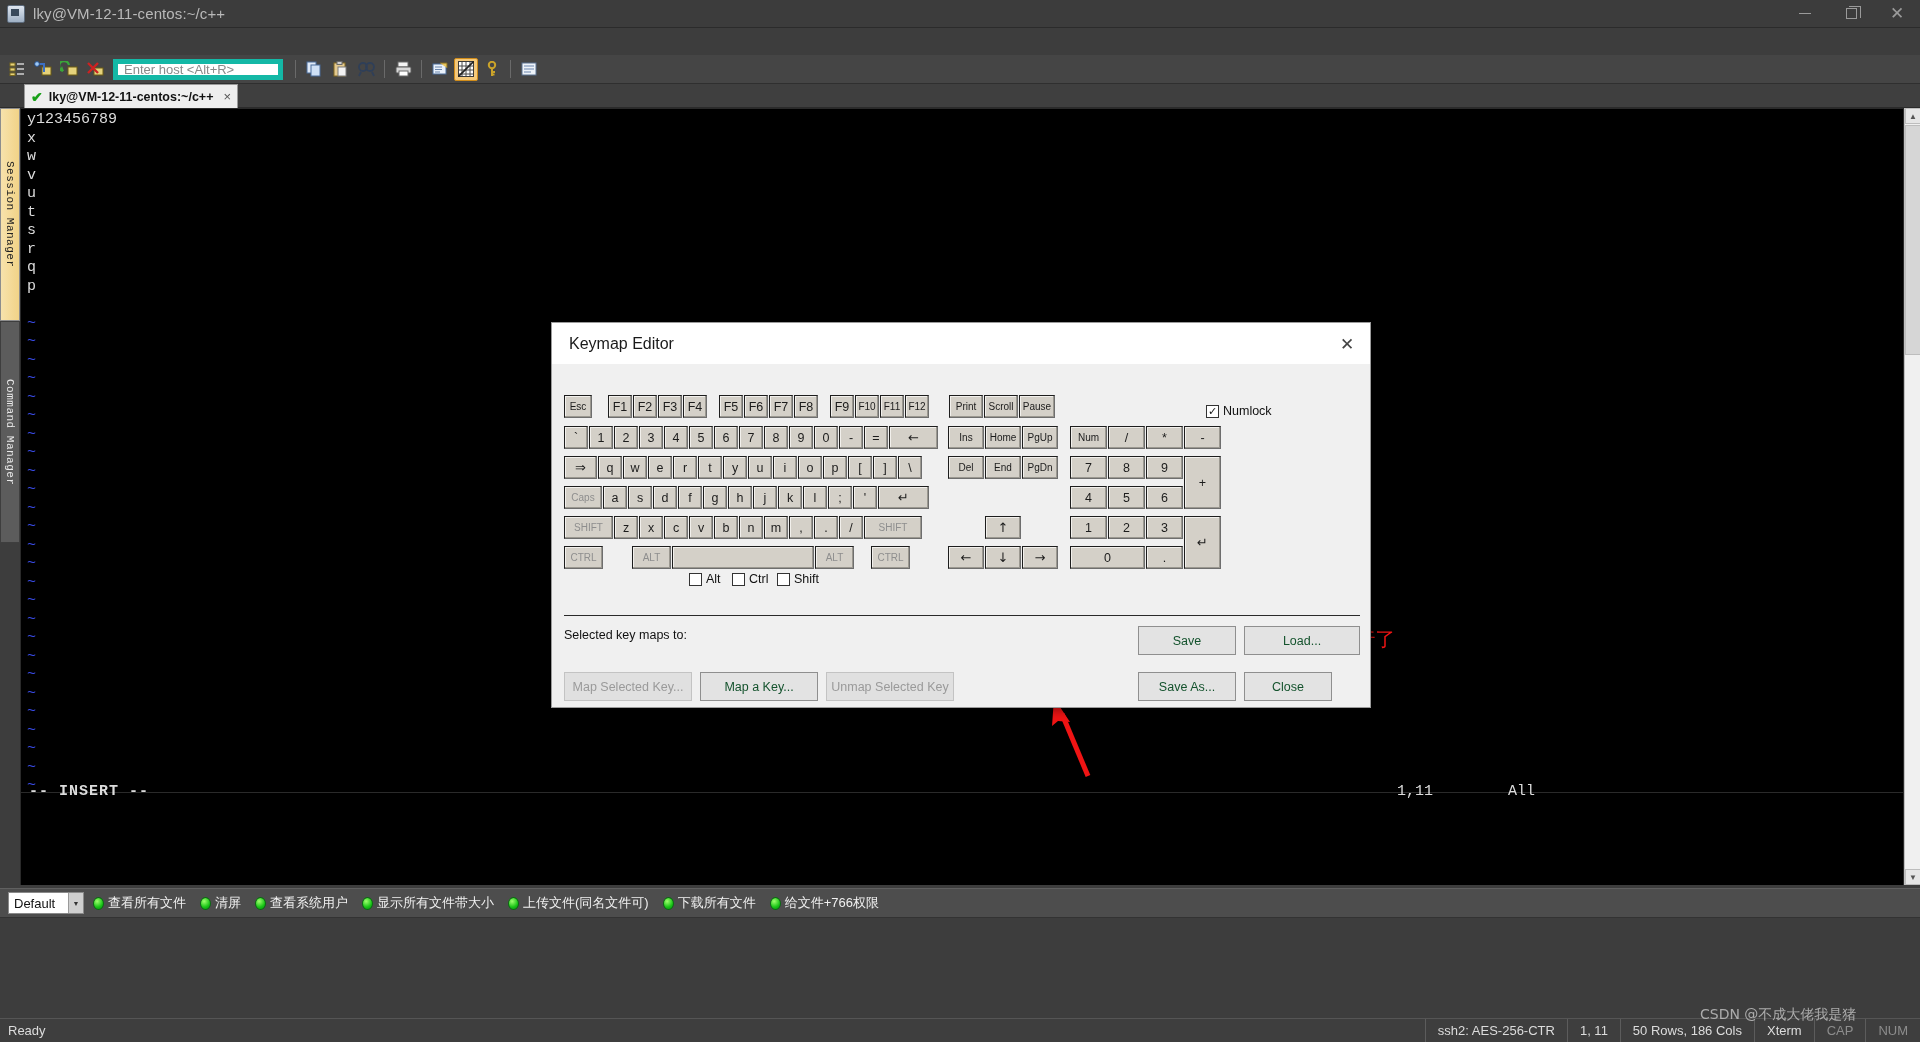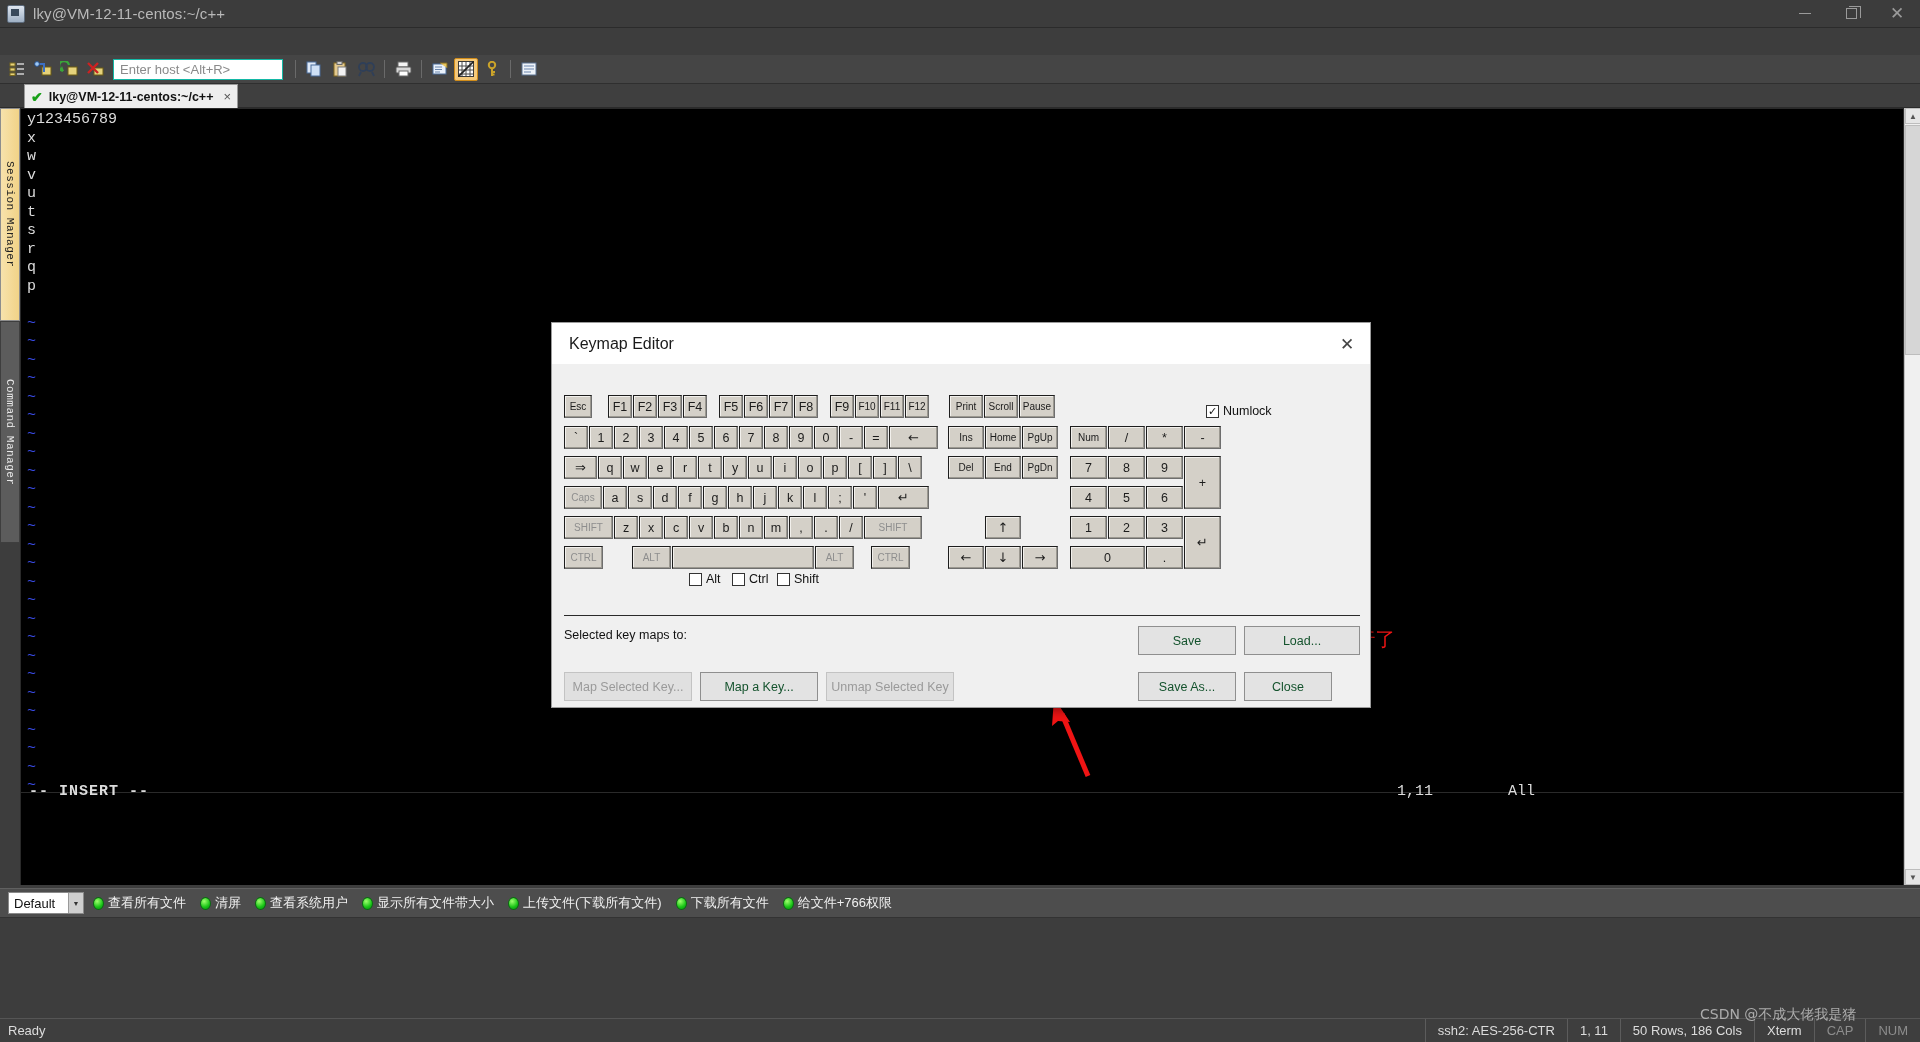--- a/index.html
+++ b/index.html
@@ -62,21 +62,21 @@
     padding-left: 5px; border-bottom: 1px solid #2f2f2f;
   }
   .tbi {
     width: 24px; height: 23px; display: flex; align-items: center; justify-content: center;
     border: 1px solid transparent; border-radius: 2px; position: relative;
   }
   .tbi.active { background: #f5c97a; border: 1px solid #d08c1a; }
   .tbi svg { display:block; }
   .tsep { width: 1px; height: 18px; background: #6a6a6a; margin: 0 4px; }
   .hostbox {
-    width: 170px; height: 21px; background: #fff; border: 1px solid #14b8a6;
+    width: 170px; height: 21px; background: #fff; border: 5px solid #14b8a6;
     margin: 0 6px 0 4px; display: flex; align-items: center; padding-left: 6px;
     color: #8a8a8a; font-size: 13px;
   }
 
   
   .tabstrip {
     position: absolute; left: 0; top: 84px; width: 1920px; height: 24px;
     background: #3f3f3f; border-bottom: 1px solid #2b2b2b;
   }
   .tab {
@@ -419,21 +419,21 @@
     <div class="bb-item">
         <span class="led"></span>
         <span>查看系统用户</span>
       </div>
     <div class="bb-item">
         <span class="led"></span>
         <span>显示所有文件带大小</span>
       </div>
     <div class="bb-item">
         <span class="led"></span>
-        <span>上传文件(下载所有文件)</span>
+        <span>上传文件(同名文件可)</span>
       </div>
     <div class="bb-item">
         <span class="led"></span>
         <span>下载所有文件</span>
       </div>
     <div class="bb-item">
         <span class="led"></span>
         <span>给文件+766权限</span>
       </div>
   </div>

